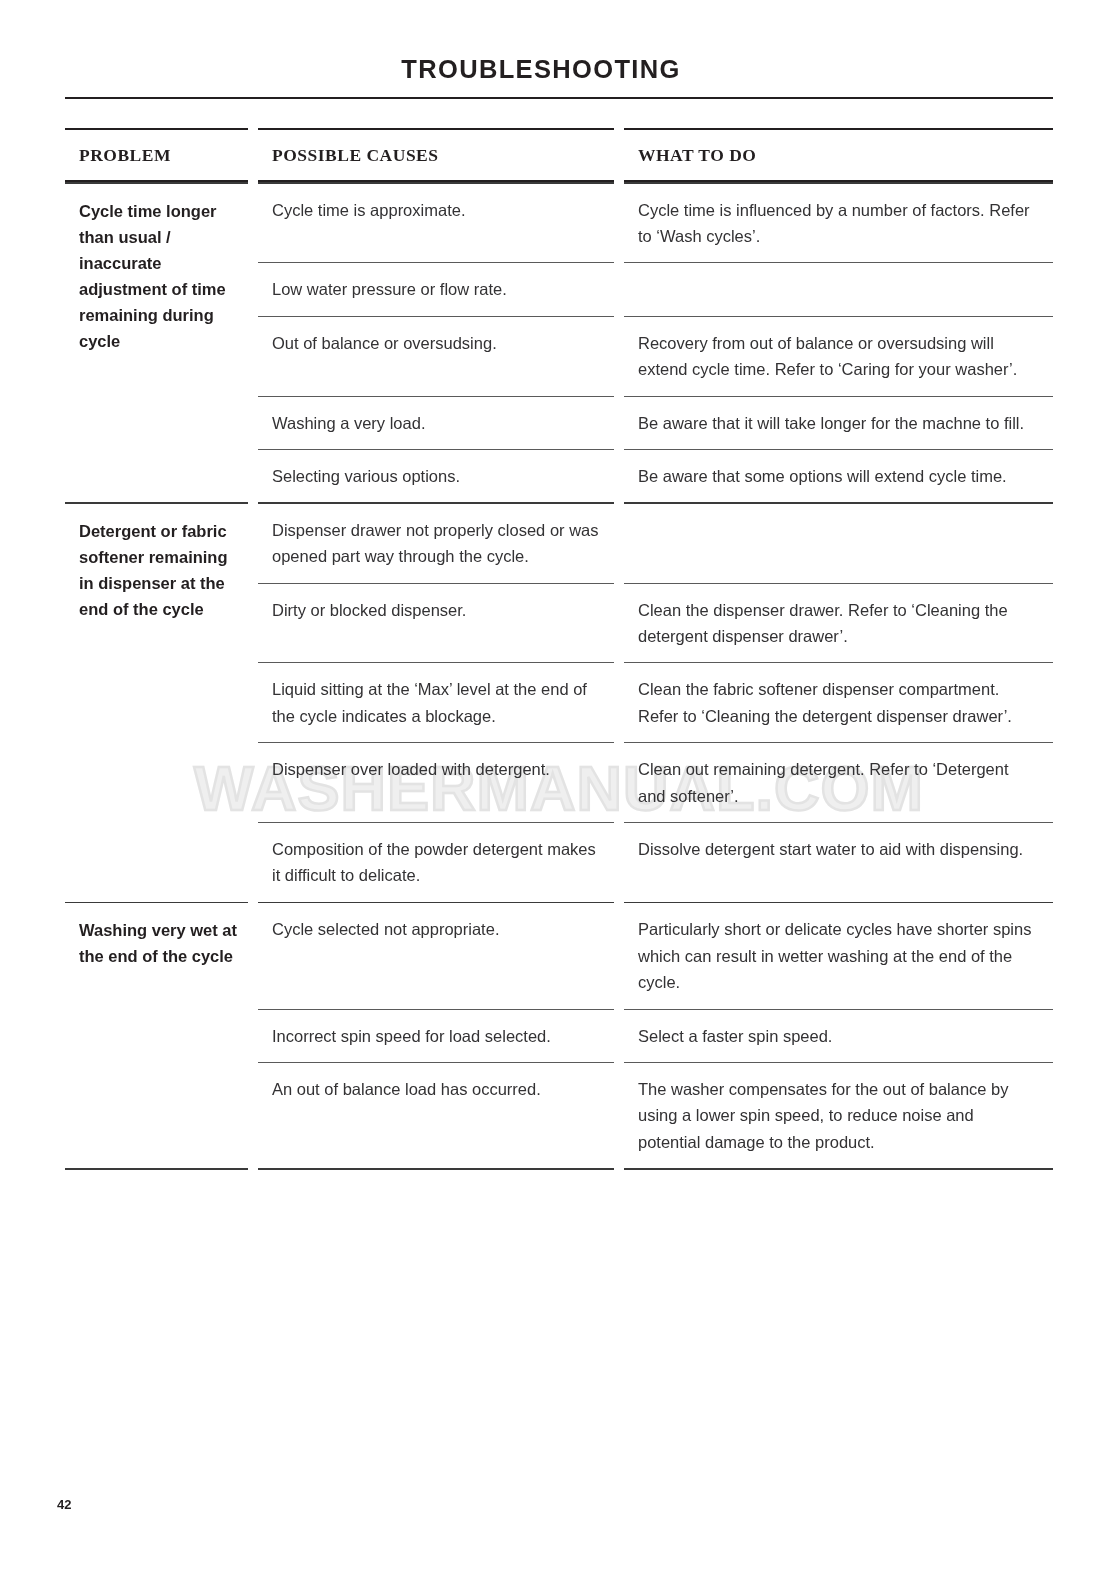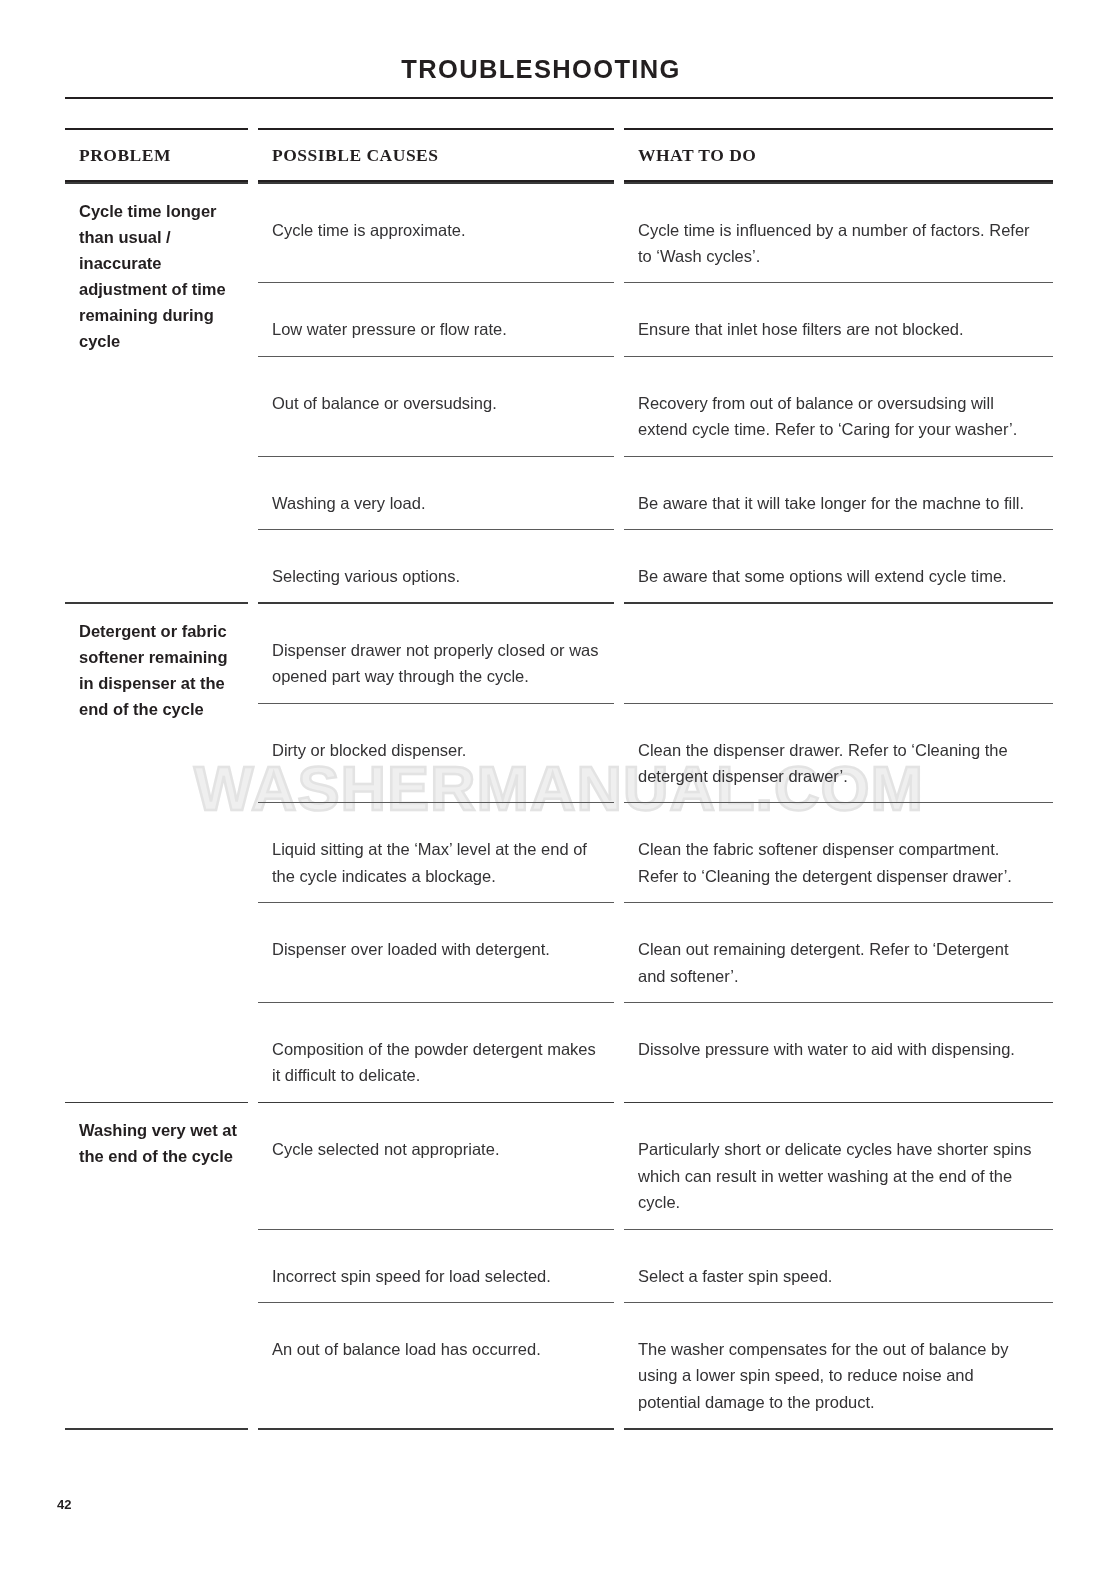--- a/index.html
+++ b/index.html
@@ -109,21 +109,20 @@
   .pair-list {
     display: flex;
     width: 795px;
     flex: 0 0 795px;
     flex-direction: column;
   }
   .pair {
     display: flex;
     width: 795px;
     align-items: stretch;
-    margin-top: 20px;
   }
   .cell-text {
     font-size: 16.5px;
     line-height: 1.6;
     color: #333234;
     padding: 13px 14px 13px 14px;
   }
   .pair .c2 .cell-text { padding-right: 6px; }
 
   
@@ -273,23 +272,20 @@
                 <div class="gap"></div>
                 <div class="col c3">
                   <div class="col-rule"></div>
                 </div>
               </div>
               <div class="pair">
                 <div class="col c2">
                   <div class="cell-text">Low water pressure or flow rate.</div>
                 </div>
                 <div class="gap"></div>
-                <div class="col c3">
-                  <div class="cell-text">Ensure that inlet hose filters are not blocked.</div>
-                </div>
               </div>
               <div class="pair-rule">
                 <div class="col c2">
                   <div class="col-rule"></div>
                 </div>
                 <div class="gap"></div>
                 <div class="col c3">
                   <div class="col-rule"></div>
                 </div>
               </div>
@@ -429,21 +425,21 @@
                 <div class="col c3">
                   <div class="col-rule"></div>
                 </div>
               </div>
               <div class="pair">
                 <div class="col c2">
                   <div class="cell-text">Composition of the powder detergent makes it difficult to delicate.</div>
                 </div>
                 <div class="gap"></div>
                 <div class="col c3">
-                  <div class="cell-text">Dissolve pressure with water to aid with dispensing.</div>
+                  <div class="cell-text">Dissolve detergent start water to aid with dispensing.</div>
                 </div>
               </div>
             </div>
           </div>
         </div>
         <div class="section">
           <div class="sect-rule-row">
             <div class="col c1">
               <div class="col-rule"></div>
             </div>

